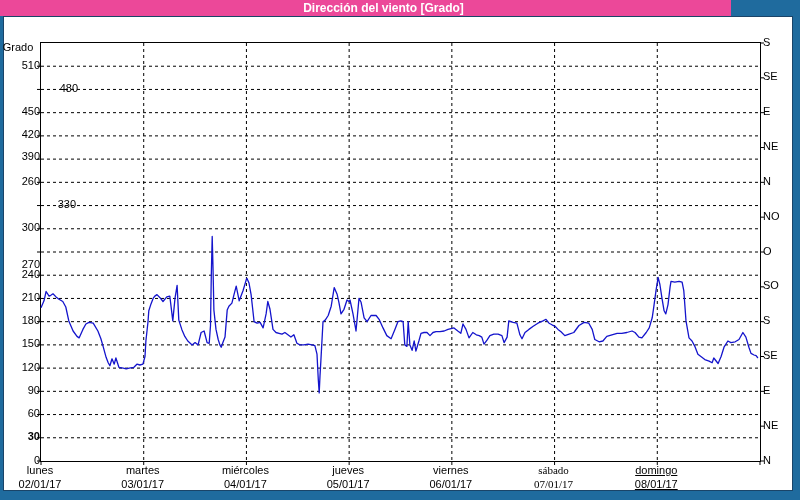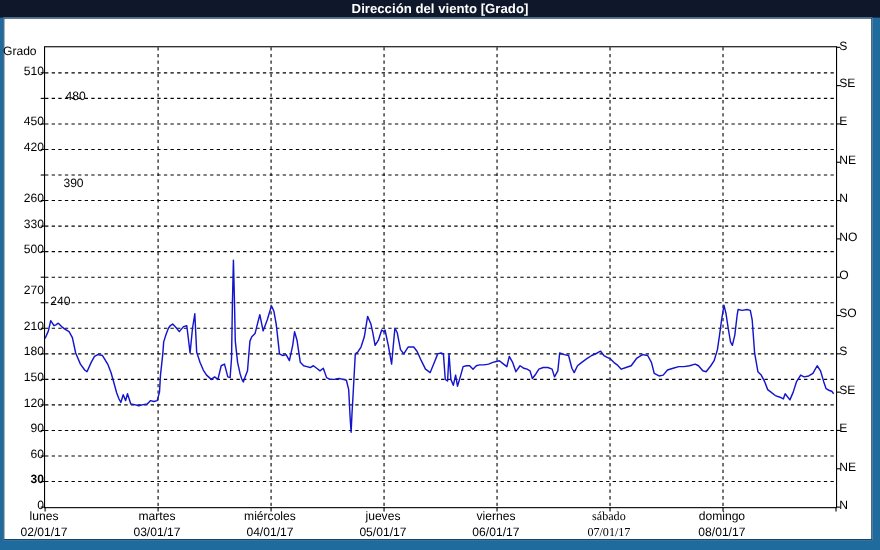--- a/index.html
+++ b/index.html
@@ -1,19 +1,19 @@
 <!DOCTYPE html>
 <html><head>
 <meta charset="utf-8">
 <style>
   html,body{margin:0;padding:0;}
   body{width:800px;height:500px;font-family:"Liberation Sans","DejaVu Sans",sans-serif;}
   .window{position:relative;width:800px;height:500px;background:#1f6b9e;overflow:hidden;}
-  .titlebar{position:absolute;left:0;top:0;width:800px;height:16px;background:#0f172a;
-            display:flex;align-items:center;justify-content:center;}
+  .titlebar{position:absolute;left:0;top:0;width:695px;height:16px;background:#ec4899;
+            display:flex;align-items:center;justify-content:center;padding-left:36px;}
   .titlebar .title{color:#ffffff;font-size:12px;font-weight:bold;line-height:16px;}
   .content{position:absolute;left:3px;top:16px;width:790px;height:475px;background:#ffffff;
            border:1px solid #1a4468;box-sizing:border-box;}
   .plot{position:absolute;left:40px;top:42px;width:719px;height:418px;border:1px solid #000;
         box-sizing:content-box;background:#fff;}
   .plot svg{position:absolute;left:0;top:0;overflow:visible;}
   .axis-label{position:absolute;font-size:11px;color:#000;white-space:nowrap;}
   .y-label{width:40px;text-align:right;left:0;}
   .grado{width:36px;text-align:right;left:0;font-size:11px;}
   .compass{left:763px;text-align:left;}
@@ -98,26 +98,26 @@
   </div>
   <div id="labels">
       <div class="axis-label y-label" style="top: 453.5px;">0</div>
       <div class="axis-label y-label" style="top: 430.278px; font-weight: bold;">30</div>
       <div class="axis-label y-label" style="top: 407.056px;">60</div>
       <div class="axis-label y-label" style="top: 383.833px;">90</div>
       <div class="axis-label y-label" style="top: 360.611px;">120</div>
       <div class="axis-label y-label" style="top: 337.389px;">150</div>
       <div class="axis-label y-label" style="top: 314.167px;">180</div>
       <div class="axis-label y-label" style="top: 290.944px;">210</div>
-      <div class="axis-label y-label" style="top: 267.722px; padding-left: 24px;">240</div>
+      <div class="axis-label y-label" style="top: 267.722px;">240</div>
       <div class="axis-label y-label" style="top: 258px;">270</div>
-      <div class="axis-label y-label" style="top: 221.278px;">500</div>
-      <div class="axis-label y-label" style="top: 198.056px;">330</div>
+      <div class="axis-label y-label" style="top: 221.278px;">300</div>
+      <div class="axis-label y-label" style="top: 198.056px; margin-left: 36px;">330</div>
       <div class="axis-label y-label" style="top: 174.833px;">260</div>
-      <div class="axis-label y-label" style="top: 161px; margin-left: 36px;">390</div>
+      <div class="axis-label y-label" style="top: 150px;">390</div>
       <div class="axis-label y-label" style="top: 128.389px;">420</div>
       <div class="axis-label y-label" style="top: 105.167px;">450</div>
       <div class="axis-label y-label" style="top: 81.9444px; padding-left: 38px;">480</div>
       <div class="axis-label y-label" style="top: 58.7222px;">510</div>
       <div class="axis-label compass" style="top: 35.5px;">S</div>
       <div class="axis-label compass" style="top: 70.3333px;">SE</div>
       <div class="axis-label compass" style="top: 105.167px;">E</div>
       <div class="axis-label compass" style="top: 140px;">NE</div>
       <div class="axis-label compass" style="top: 174.833px;">N</div>
       <div class="axis-label compass" style="top: 209.667px;">NO</div>
@@ -145,18 +145,18 @@
         <div>05/01/17</div>
       </div>
       <div class="day-block" style="left: 402.857px; top: 463px;">
         <div>viernes</div>
         <div>06/01/17</div>
       </div>
       <div class="day-block" style="left: 505.571px; top: 463px; font-family: Liberation Serif, serif;">
         <div>sábado</div>
         <div>07/01/17</div>
       </div>
-      <div class="day-block" style="left: 608.286px; top: 463px;">
+      <div class="day-block" style="left: 608.286px; top: 463px; text-decoration: underline;">
         <div>domingo</div>
         <div>08/01/17</div>
       </div>
     </div>
 </div>
 
 </body></html>

